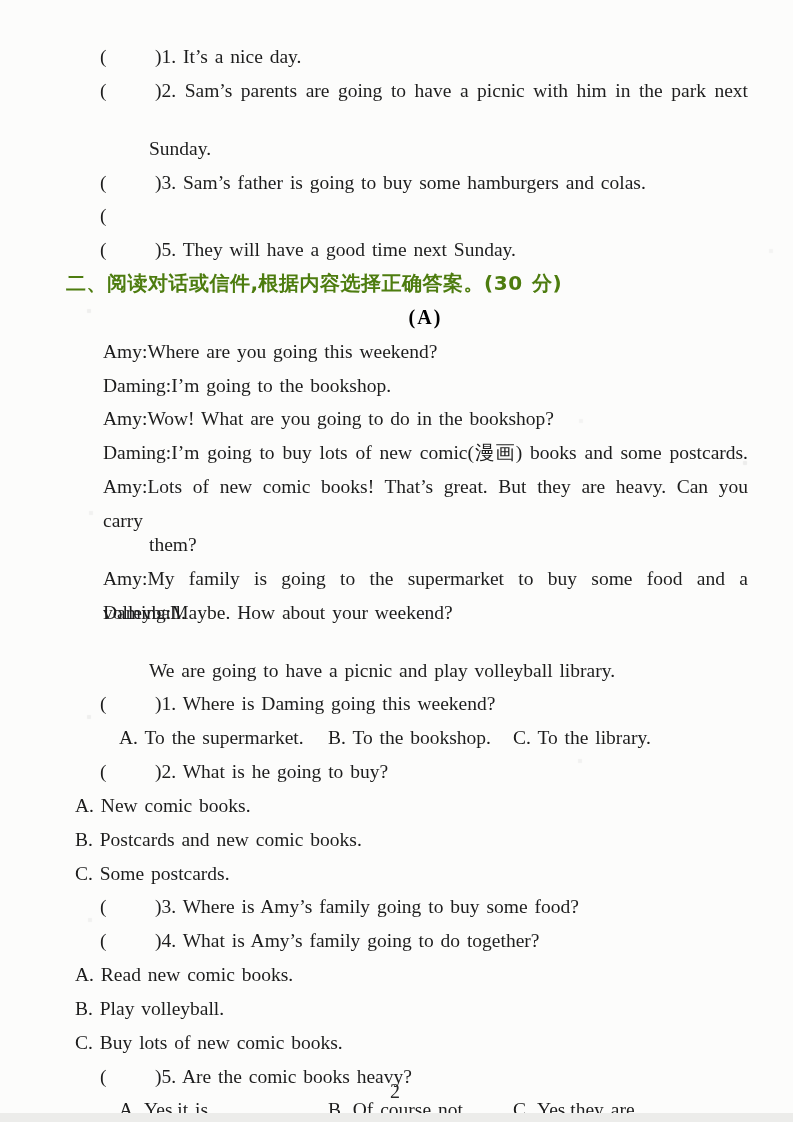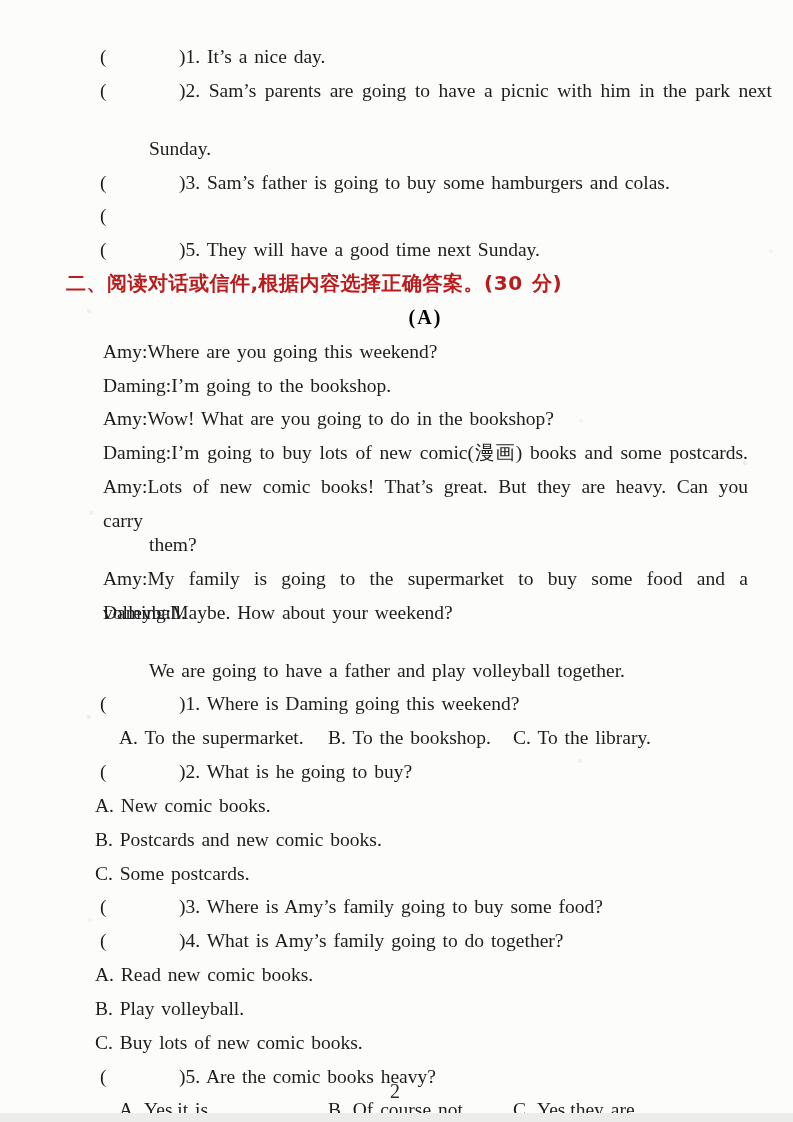--- a/index.html
+++ b/index.html
@@ -26,21 +26,21 @@
     height: 33.85px;
     line-height: 33.85px;
     font-size: 19.5px;
     word-spacing: 2px;
     white-space: nowrap;
   }
 
   
   .l-bracket { display: flex; padding-left: 100px; }
   .l-bracket .paren { flex: 0 0 55px; }
-  .l-bracket .body { flex: 0 1 auto; margin-left: 24px; }
+  .l-bracket .body { flex: 0 1 auto; }
   .l-bracket.just .body {
     flex: 1 1 auto;
     max-width: 593px;
     white-space: normal;
     text-align: justify;
     text-align-last: justify;
   }
 
   
   .l-speaker { padding-left: 103px; }
@@ -49,35 +49,35 @@
     width: 645px;
     white-space: normal;
     text-align: justify;
     text-align-last: justify;
   }
 
   
   .l-cont { padding-left: 149px; margin-top: 24px; }
 
   
-  .l-option { padding-left: 95px; }
+  .l-option { padding-left: 75px; }
 
   
   .l-options3 { display: flex; padding-left: 119px; }
   .l-options3 .opt-a { flex: 0 0 209px; }
   .l-options3 .opt-b { flex: 0 0 185px; }
   .l-options3 .opt-c { flex: 0 0 auto; }
 
   
   .l-header {
     padding-left: 66px;
     font-family: "DejaVu Sans", sans-serif;
     font-weight: bold;
     font-size: 20px;
-    color: #b91c1c;
+    color: #4d7c0f;
     letter-spacing: 0.5px;
   }
 
   
   .l-center {
     box-sizing: content-box;
     padding-left: 66px;
     width: 719px;
     text-align: center;
     font-weight: bold;
@@ -152,21 +152,21 @@
       <div class="line l-header">二、阅读对话或信件,根据内容选择正确答案。(30 分)</div>
       <div class="line l-center">(A)</div>
       <div class="line l-speaker">Amy:Where are you going this weekend?</div>
       <div class="line l-speaker">Daming:I’m going to the bookshop.</div>
       <div class="line l-speaker">Amy:Wow! What are you going to do in the bookshop?</div>
       <div class="line l-speaker just">Daming:I’m going to buy lots of new comic(漫画) books and some postcards.</div>
       <div class="line l-speaker just">Amy:Lots of new comic books! That’s great. But they are heavy. Can you carry</div>
       <div class="line l-cont">them?</div>
       <div class="line l-speaker just">Amy:My family is going to the supermarket to buy some food and a volleyball.</div>
       <div class="line l-speaker">Daming:Maybe. How about your weekend?</div>
-      <div class="line l-cont">We are going to have a father and play volleyball together.</div>
+      <div class="line l-cont">We are going to have a picnic and play volleyball library.</div>
       <div class="line l-bracket">
         <span class="paren">(</span>
         <span class="body">)1. Where is Daming going this weekend?</span>
       </div>
       <div class="line l-options3">
         <span class="opt-a">A. To the supermarket.</span>
         <span class="opt-b">B. To the bookshop.</span>
         <span class="opt-c">C. To the library.</span>
       </div>
       <div class="line l-bracket">

